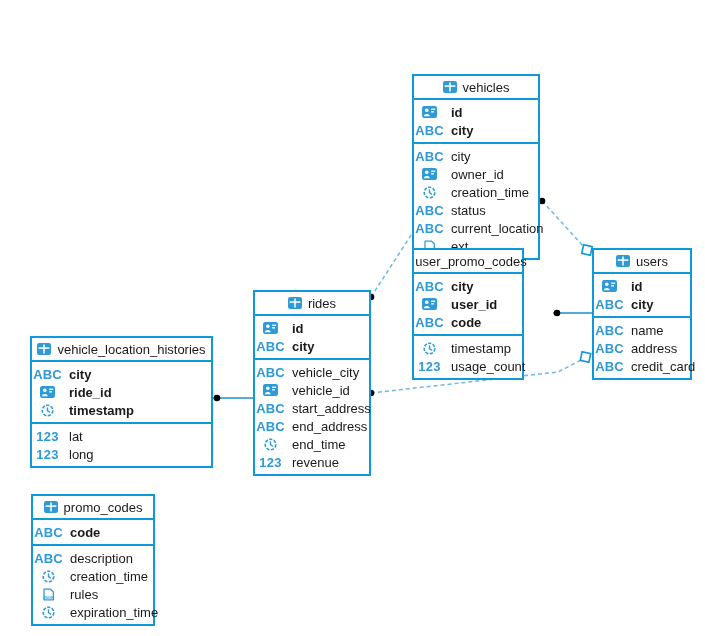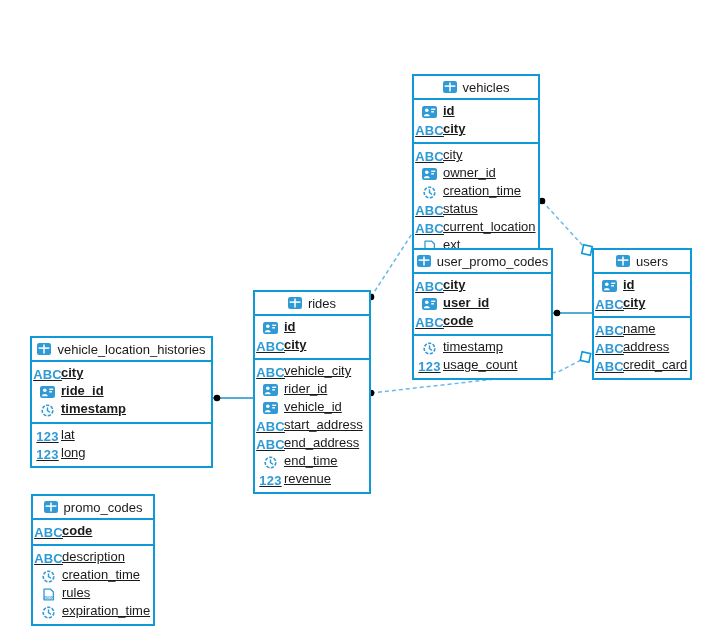--- a/index.html
+++ b/index.html
@@ -13,22 +13,22 @@
     box-sizing:border-box;z-index:1;
   }
   .entity-header{
     display:flex;align-items:center;justify-content:center;gap:6px;
     height:22px;border-bottom:2px solid #0f99d9;
     font-size:13px;color:#1a1a1a;white-space:nowrap;
   }
   .section{padding:3px 0;}
   .section.pk{border-bottom:2px solid #0f99d9;}
   .row{
-    display:flex;gap:5px;height:18px;
-    padding:0 7px;font-size:13px;color:#1a1a1a;white-space:nowrap;text-decoration:underline;
+    display:flex;align-items:center;gap:13px;height:18px;
+    padding:0 7px;font-size:13px;color:#1a1a1a;white-space:nowrap;
   }
   .row.pk .col-name{font-weight:bold;}
   .type-icon{
     flex:0 0 17px;width:17px;display:flex;justify-content:center;align-items:center;
   }
   .txt-icon{
     color:#2f9ad6;font-weight:bold;font-size:13px;line-height:1;
     letter-spacing:.2px;font-family:"Liberation Sans", sans-serif;
   }
 </style>
@@ -125,21 +125,21 @@
             <span class="type-icon">
               <svg width="13" height="13" viewBox="0 0 13 13">
       <path d="M2 1.2 H8.6 L11.4 4 V11.8 H2 Z" fill="none" stroke="#2f9ad6" stroke-width="1.3" stroke-linejoin="round"></path>
       <text x="6.6" y="10.6" font-size="4" text-anchor="middle" fill="#2f9ad6" font-weight="bold" font-family="Liberation Sans, sans-serif">JSON</text>
     </svg>
             </span>
             <span class="col-name">ext</span>
           </div>
         </div>
       </div>
-      <div class="entity" style="left: 412px; top: 248px; width: 141px;">
+      <div class="entity" style="left: 412px; top: 248px; width: 112px;">
         <div class="entity-header">
           <svg width="14" height="12" viewBox="0 0 14 12">
       <rect width="14" height="12" rx="2.2" fill="#2f9ad6"></rect>
       <line x1="1.6" y1="5.1" x2="12.4" y2="5.1" stroke="#fff" stroke-width="1.5"></line>
       <line x1="7" y1="1.4" x2="7" y2="10.6" stroke="#fff" stroke-width="1.5"></line>
     </svg>
           <span>user_promo_codes</span>
         </div>
         <div class="section pk">
           <div class="row pk">
@@ -263,32 +263,20 @@
             </span>
             <span class="col-name">city</span>
           </div>
         </div>
         <div class="section fields">
           <div class="row">
             <span class="type-icon">
               <span class="txt-icon">ABC</span>
             </span>
             <span class="col-name">vehicle_city</span>
-          </div>
-          <div class="row">
-            <span class="type-icon">
-              <svg width="15" height="12" viewBox="0 0 15 12">
-      <rect width="15" height="12" rx="2.2" fill="#2f9ad6"></rect>
-      <circle cx="4.8" cy="4.3" r="1.8" fill="#fff"></circle>
-      <path d="M1.9 10.2 C1.9 7.4 7.7 7.4 7.7 10.2 Z" fill="#fff"></path>
-      <rect x="9.2" y="2.6" width="4" height="1.4" fill="#fff"></rect>
-      <rect x="9.2" y="5.1" width="2.8" height="1.4" fill="#fff"></rect>
-    </svg>
-            </span>
-            <span class="col-name">rider_id</span>
           </div>
           <div class="row">
             <span class="type-icon">
               <svg width="15" height="12" viewBox="0 0 15 12">
       <rect width="15" height="12" rx="2.2" fill="#2f9ad6"></rect>
       <circle cx="4.8" cy="4.3" r="1.8" fill="#fff"></circle>
       <path d="M1.9 10.2 C1.9 7.4 7.7 7.4 7.7 10.2 Z" fill="#fff"></path>
       <rect x="9.2" y="2.6" width="4" height="1.4" fill="#fff"></rect>
       <rect x="9.2" y="5.1" width="2.8" height="1.4" fill="#fff"></rect>
     </svg>

